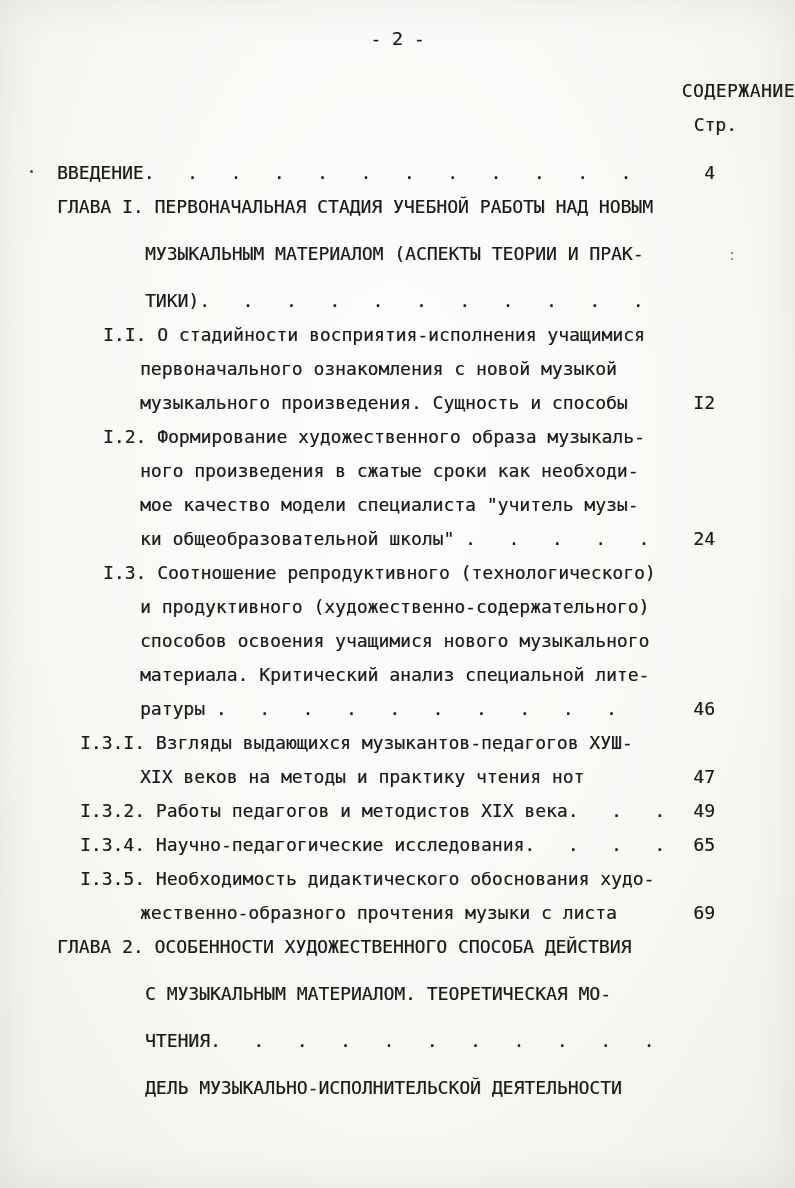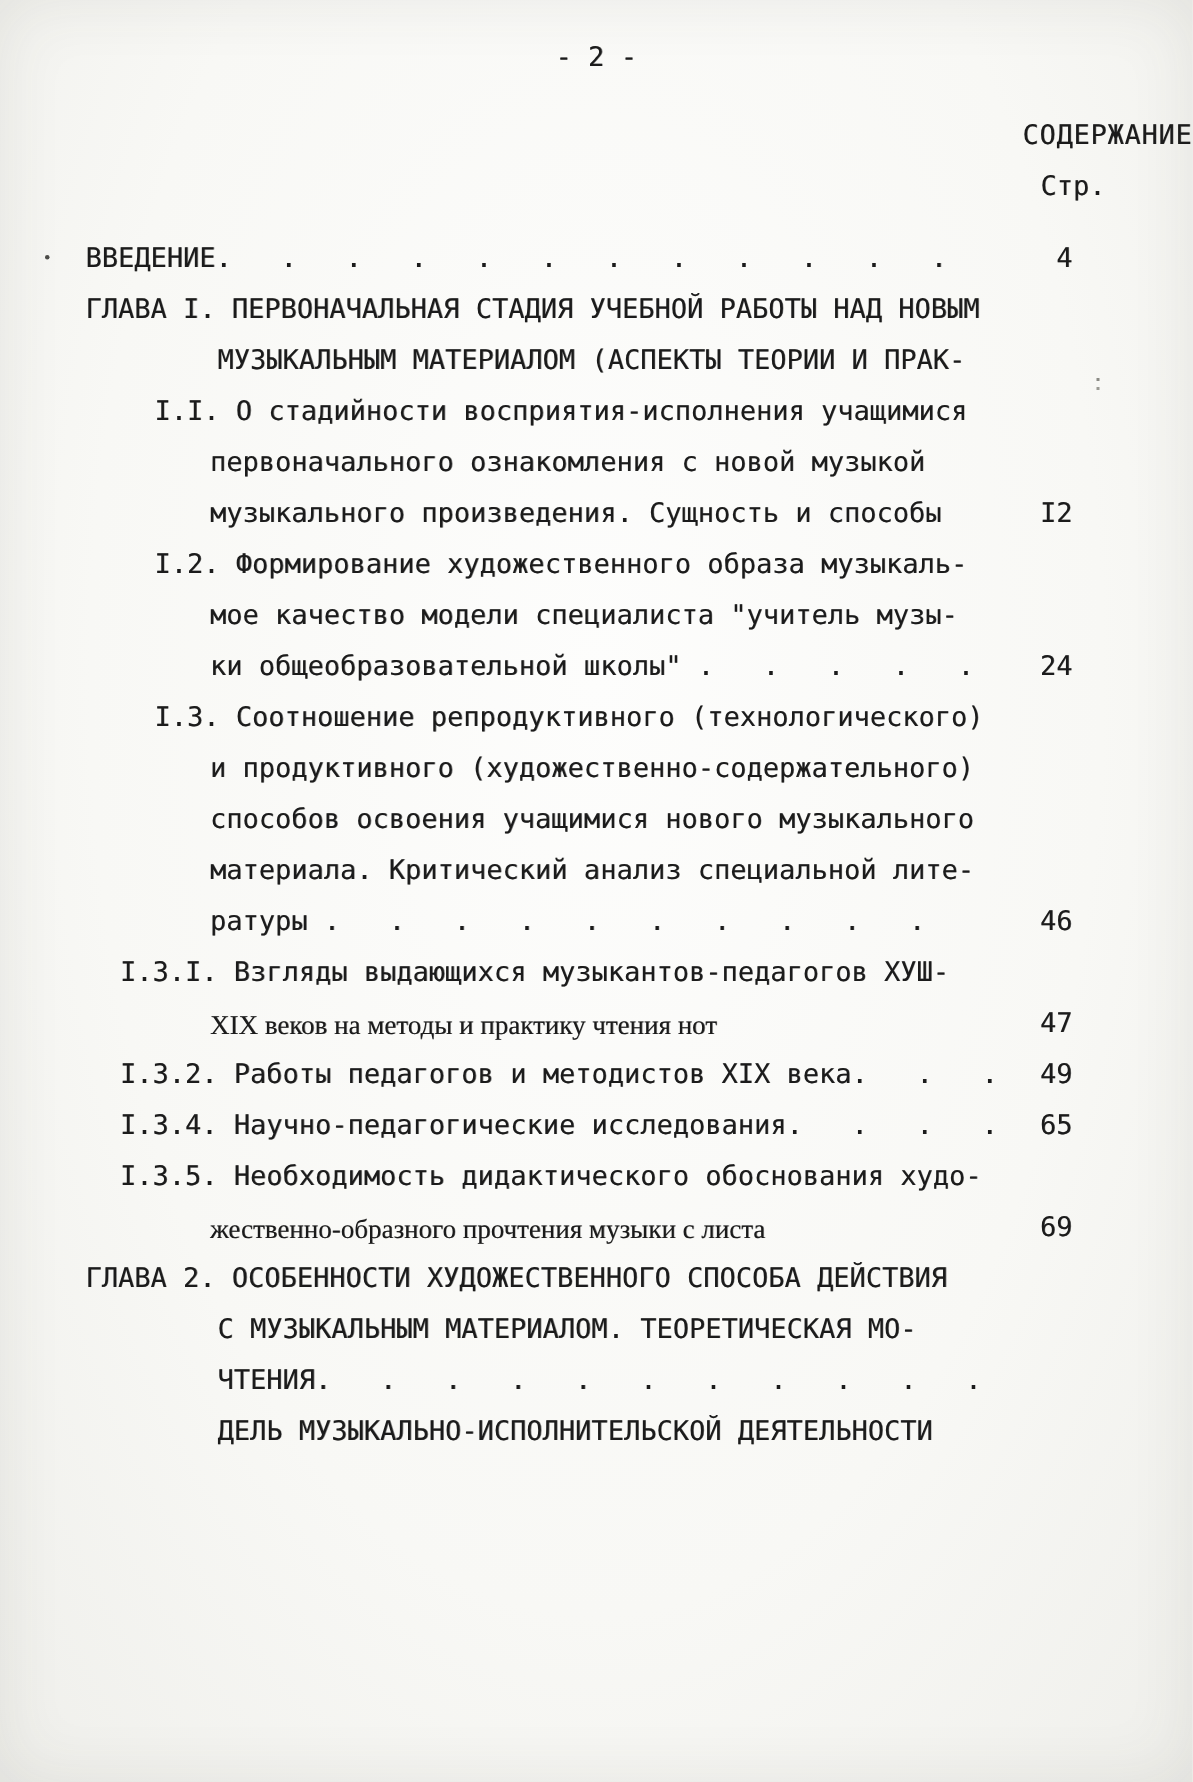--- a/index.html
+++ b/index.html
@@ -27,25 +27,25 @@
   .col-header {
     position: absolute; top: 114px; right: 58px;
     font-size: 18px; line-height: 22px;
   }
   .toc {
     position: absolute; top: 156px; left: 57px; right: 0;
     font-size: 18px;
   }
   .entry { position: relative; }
   .line { line-height: 34px; white-space: pre; }
-  .level-0 .line.cont  { padding-left: 88px; }
+  .level-0 .line.cont  { padding-left: 88px; margin-top: 13px; }
   .level-1 .line.first { padding-left: 46px; }
   .level-1 .line.cont  { padding-left: 83px; }
   .level-2 .line.first { padding-left: 23px; }
-  .level-2 .line.cont  { padding-left: 83px; font-family: Liberation Serif, serif; }
+  .level-2 .line.cont  { padding-left: 83px; }
   .pagenum {
     position: absolute; right: 80px; bottom: 0;
     line-height: 34px; font-size: 18px;
   }
   
   .speck-dot {
     position: absolute; left: 30px; top: 170px;
     width: 3px; height: 3px; background: #4c4c48; border-radius: 50%;
   }
   .speck-colon {
@@ -65,29 +65,31 @@
   <div class="col-header ink">Стр.</div>
 
   <div class="toc ink">
       <div class="entry level-0">
         <div class="line first">ВВЕДЕНИЕ.   .   .   .   .   .   .   .   .   .   .   .</div>
         <span class="pagenum">4</span>
       </div>
       <div class="entry level-0">
         <div class="line first">ГЛАВА I. ПЕРВОНАЧАЛЬНАЯ СТАДИЯ УЧЕБНОЙ РАБОТЫ НАД НОВЫМ</div>
         <div class="line cont">МУЗЫКАЛЬНЫМ МАТЕРИАЛОМ (АСПЕКТЫ ТЕОРИИ И ПРАК-</div>
+        <div class="line cont">ТИКИ).   .   .   .   .   .   .   .   .   .   .</div>
       </div>
       <div class="entry level-1">
         <div class="line first">I.I. О стадийности восприятия-исполнения учащимися</div>
         <div class="line cont">первоначального ознакомления с новой музыкой</div>
         <div class="line cont">музыкального произведения. Сущность и способы</div>
         <span class="pagenum">I2</span>
       </div>
       <div class="entry level-1">
         <div class="line first">I.2. Формирование художественного образа музыкаль-</div>
+        <div class="line cont">ного произведения в сжатые сроки как необходи-</div>
         <div class="line cont">мое качество модели специалиста "учитель музы-</div>
         <div class="line cont">ки общеобразовательной школы" .   .   .   .   .</div>
         <span class="pagenum">24</span>
       </div>
       <div class="entry level-1">
         <div class="line first">I.3. Соотношение репродуктивного (технологического)</div>
         <div class="line cont">и продуктивного (художественно-содержательного)</div>
         <div class="line cont">способов освоения учащимися нового музыкального</div>
         <div class="line cont">материала. Критический анализ специальной лите-</div>
         <div class="line cont">ратуры .   .   .   .   .   .   .   .   .   .</div>

